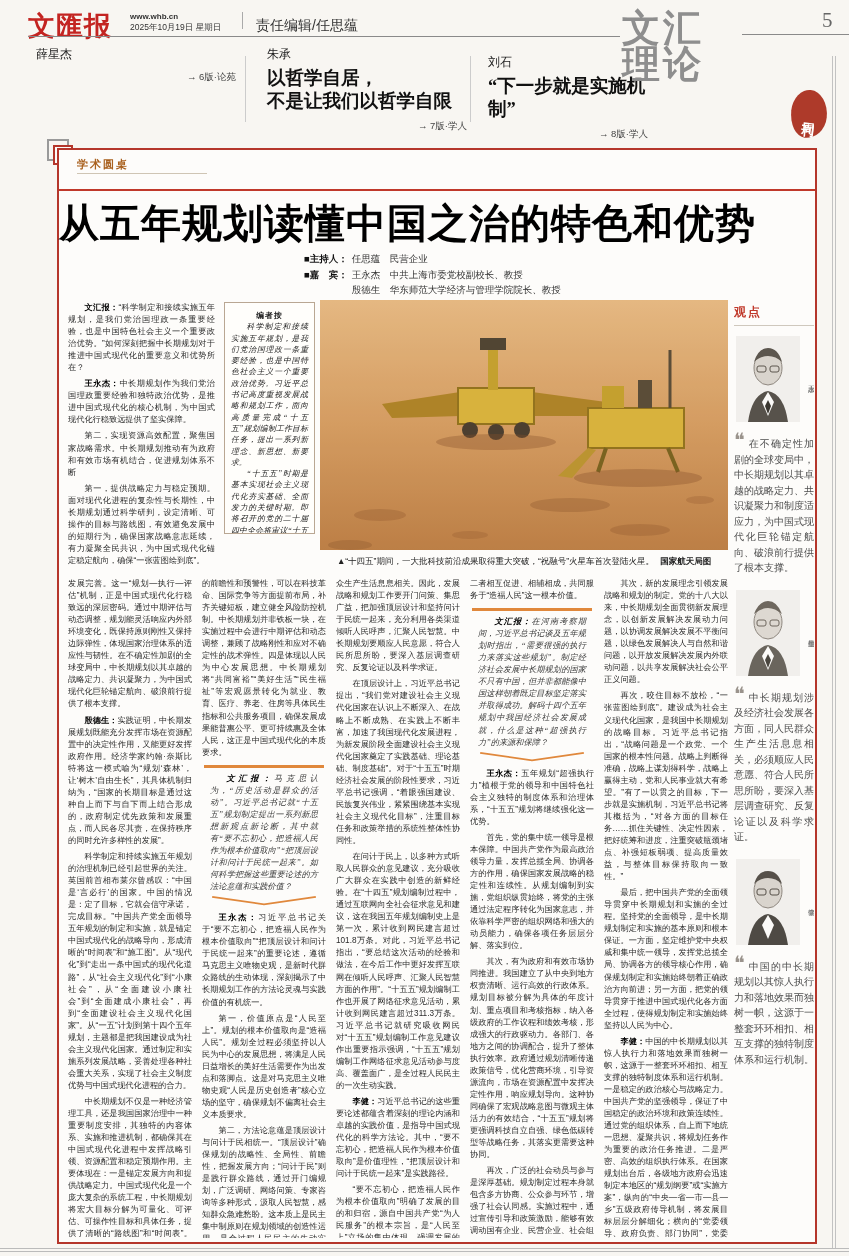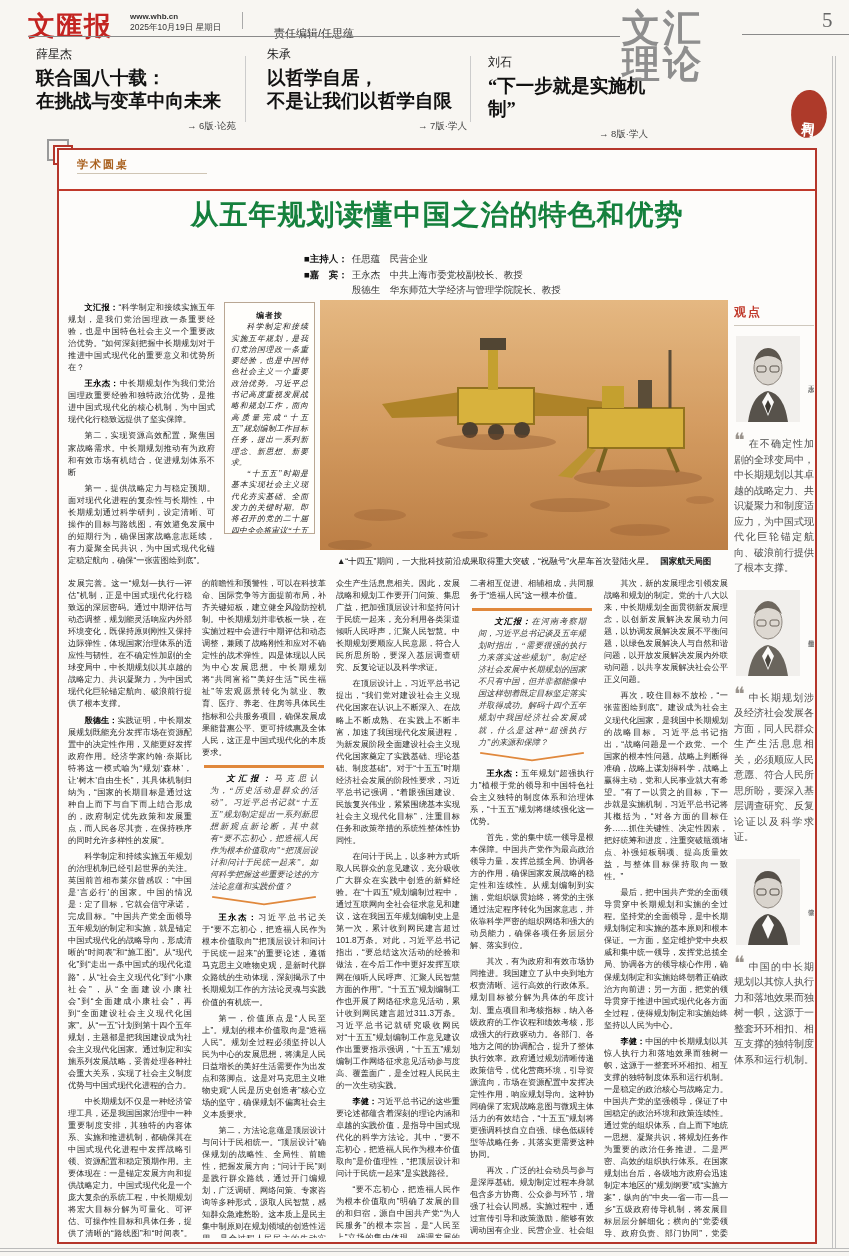--- a/index.html
+++ b/index.html
@@ -4,21 +4,21 @@
 <style>
   html,body{margin:0;padding:0;background:#e9e7e2;}
   #page{position:relative;width:849px;height:1256px;background:#f8f6f2;overflow:hidden;
         font-family:"Liberation Sans",sans-serif;color:#222;}
   
   .logo{position:absolute;left:28px;top:8px;font-family:"Liberation Serif",serif;
         font-size:27px;font-weight:900;color:#c32421;letter-spacing:1px;}
   .site{position:absolute;left:130px;top:12px;font-size:8px;font-weight:bold;color:#333;}
   .date{position:absolute;left:130px;top:22px;font-size:8.5px;color:#333;}
   .hsep{position:absolute;left:242px;top:12px;width:1px;height:17px;background:#aaa;}
-  .editor{position:absolute;left:256px;top:26px;font-size:11px;color:#333;margin-left:18px;}
+  .editor{position:absolute;left:256px;top:17px;font-size:14px;color:#333;}
   .hrule{position:absolute;left:28px;top:36px;width:592px;height:1px;background:#8a8a8a;}
   .hrule2{position:absolute;left:742px;top:34px;width:107px;height:1px;background:#8a8a8a;}
   .pagenum{position:absolute;left:822px;top:8px;font-size:21px;color:#666;font-family:"Liberation Serif",serif;}
   
   .teaser{position:absolute;top:46px;}
   .t-author{font-family:"Liberation Serif",serif;font-size:12px;color:#222;}
   .t-title{font-family:"Liberation Serif",serif;font-size:18.5px;font-weight:bold;
            line-height:1.22;color:#111;margin-top:4px;}
   .t-ref{font-size:9.5px;color:#444;text-align:right;margin-top:8px;}
   .vsep{position:absolute;top:56px;width:1px;height:66px;background:#ccc;}
@@ -35,22 +35,22 @@
   .edge-b1{position:absolute;left:0;top:1248px;width:849px;height:1px;background:#bbb;}
   .edge-b2{position:absolute;left:0;top:1251px;width:849px;height:1px;background:#bbb;}
   
   .artbox{position:absolute;left:57px;top:148px;width:756px;height:1092px;
           border:2px solid #b5362b;background:#fdfcfa;}
   .corner1{position:absolute;left:47px;top:139px;width:18px;height:18px;border:2px solid #9a9a9a;background:#f8f6f2;}
   .corner2{position:absolute;left:53px;top:145px;width:16px;height:16px;border:2px solid #b5362b;background:#fdfcfa;}
   .seclabel{position:absolute;left:18px;top:7px;font-size:11px;font-weight:bold;color:#a9611f;letter-spacing:2px;}
   .secline{position:absolute;left:18px;top:23px;width:130px;height:1px;background:#cfc5b4;}
   .redrule{position:absolute;left:0;top:39px;width:100%;height:2px;background:#c0392b;}
-  .headline{position:absolute;left:0;top:46px;width:100%;text-align:center;font-size:28px;
-            font-weight:900;color:#15803d;letter-spacing:1px;margin:0;}
+  .headline{position:absolute;left:0;top:46px;width:100%;font-size:40px;
+            font-weight:900;color:#000000;letter-spacing:1px;margin:0;}
   
   .panel{position:absolute;left:245px;top:101px;width:440px;font-size:9.5px;color:#333;line-height:1.65;}
   .panel-row{display:flex;}
   .panel-label{font-weight:bold;white-space:nowrap;color:#111;}
   .panel-val{margin-left:4px;}
   
   .col0{position:absolute;left:9px;top:152px;width:147px;height:272px;overflow:hidden;}
   .ednote{position:absolute;left:165px;top:152px;width:91px;height:232px;border:1px solid #b9a793;
           background:#fffefb;padding:7px 6px;box-sizing:border-box;overflow:hidden;
           font-family:"Liberation Serif",serif;font-style:italic;font-size:7.8px;
@@ -91,24 +91,20 @@
   <div class="site">www.whb.cn</div>
   <div class="date">2025年10月19日 星期日</div>
   <div class="hsep"></div>
   <div class="editor">责任编辑/任思蕴</div>
   <div class="hrule"></div>
   <div class="hrule2"></div>
   <div class="pagenum">5</div>
 
   <div class="teaser" style="left:36px;width:200px;">
     <div class="t-author">薛星杰</div>
-    <div class="t-title">
-      <div>联合国八十载：</div>
-        <div>在挑战与变革中向未来</div>
-    </div>
     <div class="t-ref">→ 6版·论苑</div>
   </div>
   <div class="vsep" style="left:245px;"></div>
   <div class="teaser" style="left:267px;width:200px;">
     <div class="t-author">朱承</div>
     <div class="t-title">
       <div>以哲学自居，</div>
         <div>不是让我们以哲学自限</div>
     </div>
     <div class="t-ref">→ 7版·学人</div>

